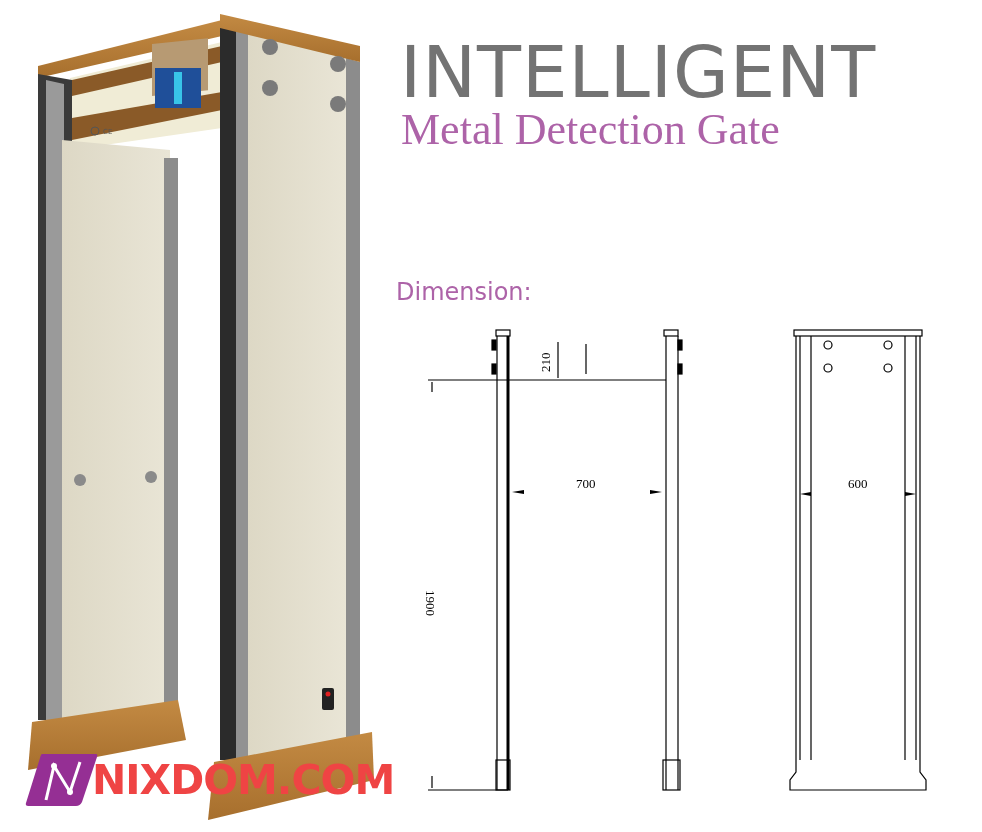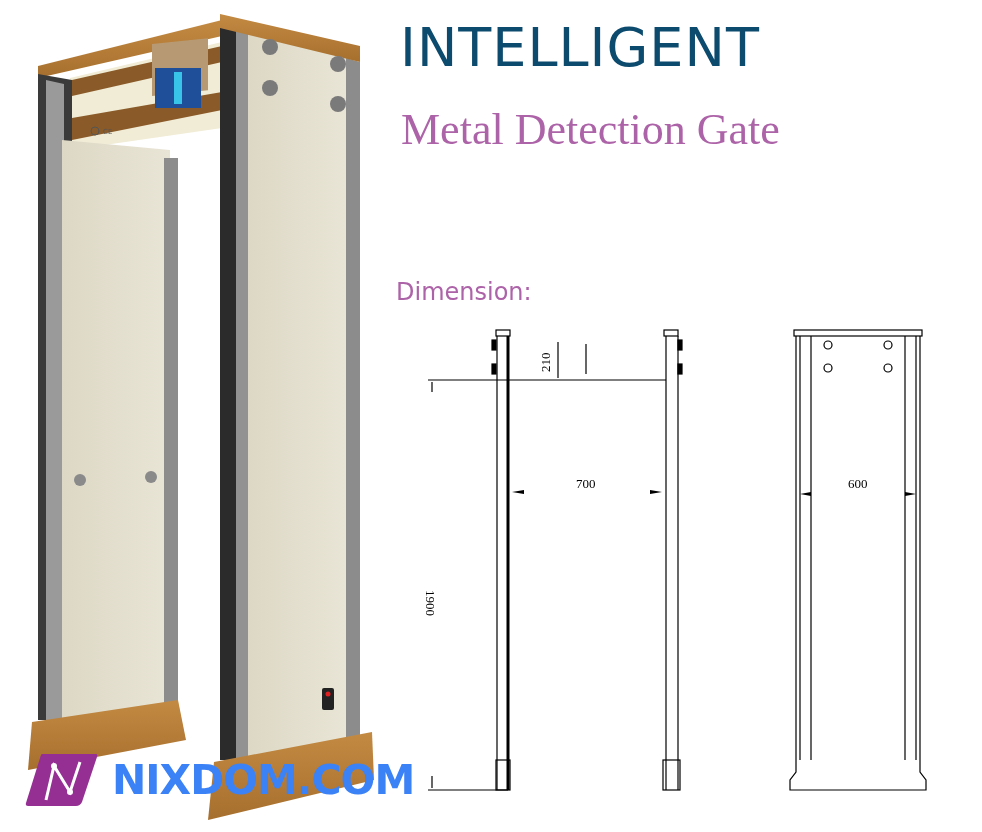--- a/index.html
+++ b/index.html
@@ -1,21 +1,21 @@
 <!DOCTYPE html>
 <html><head>
 <meta charset="utf-8">
 <style>
   html, body { margin:0; padding:0; background:#ffffff; }
   body { width:982px; height:832px; position:relative; overflow:hidden; font-family:"DejaVu Sans", sans-serif; }
   .abs { position:absolute; }
-  .title-1 { left:400px; top:21px; font-size:54px; color:#0c4a6e; letter-spacing:1px; line-height:1; font-family:"DejaVu Sans", sans-serif; }
+  .title-1 { left:400px; top:36px; font-size:72px; color:#737373; letter-spacing:1px; line-height:1; font-family:"DejaVu Sans", sans-serif; }
   .title-2 { left:401px; top:108px; font-size:44px; color:#ad63a8; line-height:1; font-family:Liberation Serif, serif; }
   .dim-label { left:396px; top:280px; font-size:24px; color:#ad63a8; line-height:1; }
-  .logo-text { left:112px; top:760px; font-size:41px; font-weight:bold; color:#3b82f6; line-height:1; font-family:"DejaVu Sans", sans-serif; letter-spacing:-1px; }
+  .logo-text { left:92px; top:760px; font-size:41px; font-weight:bold; color:#ef4444; line-height:1; font-family:"DejaVu Sans", sans-serif; letter-spacing:-1px; }
   .dim-num { font-family:"Liberation Serif", serif; font-size:13px; color:#333; }
 </style>
 </head>
 <body>
 
 <svg class="abs" style="left:0;top:0" width="390" height="832" viewBox="0 0 390 832">
   <defs>
     <linearGradient id="cream" x1="0" x2="1">
       <stop offset="0" stop-color="#ddd8c5"></stop>
       <stop offset="1" stop-color="#e9e5d6"></stop>

